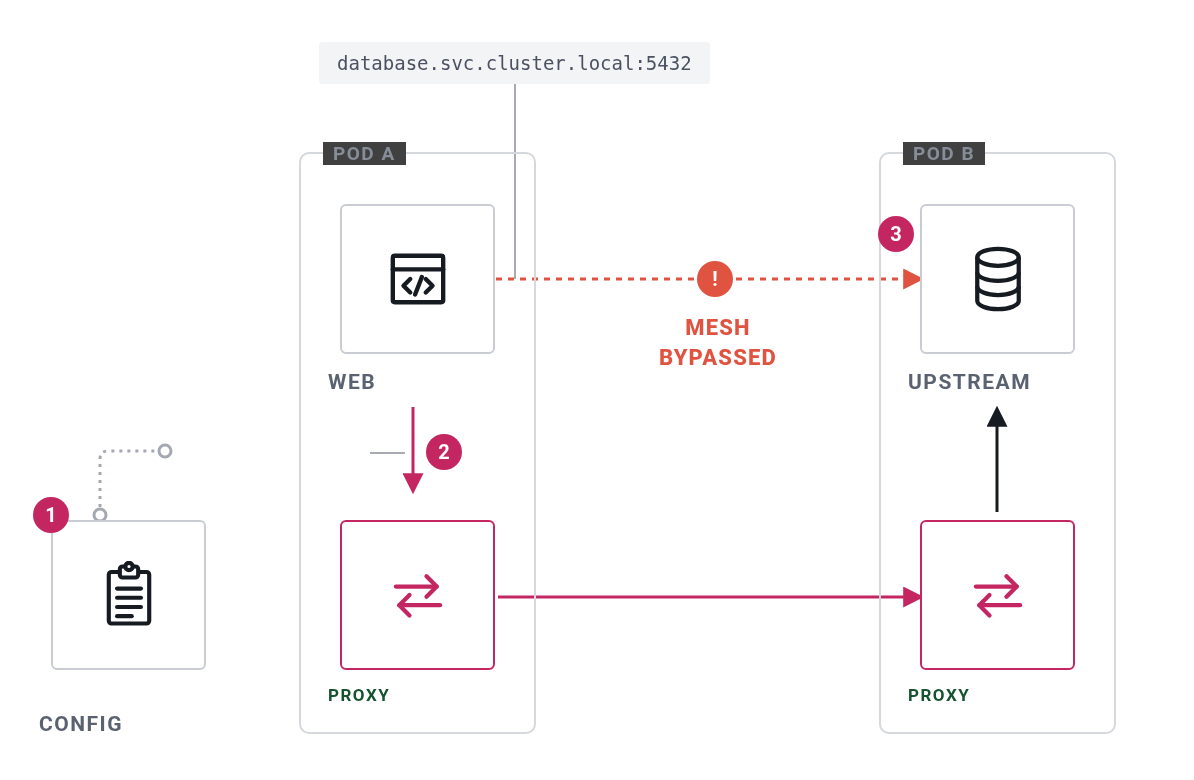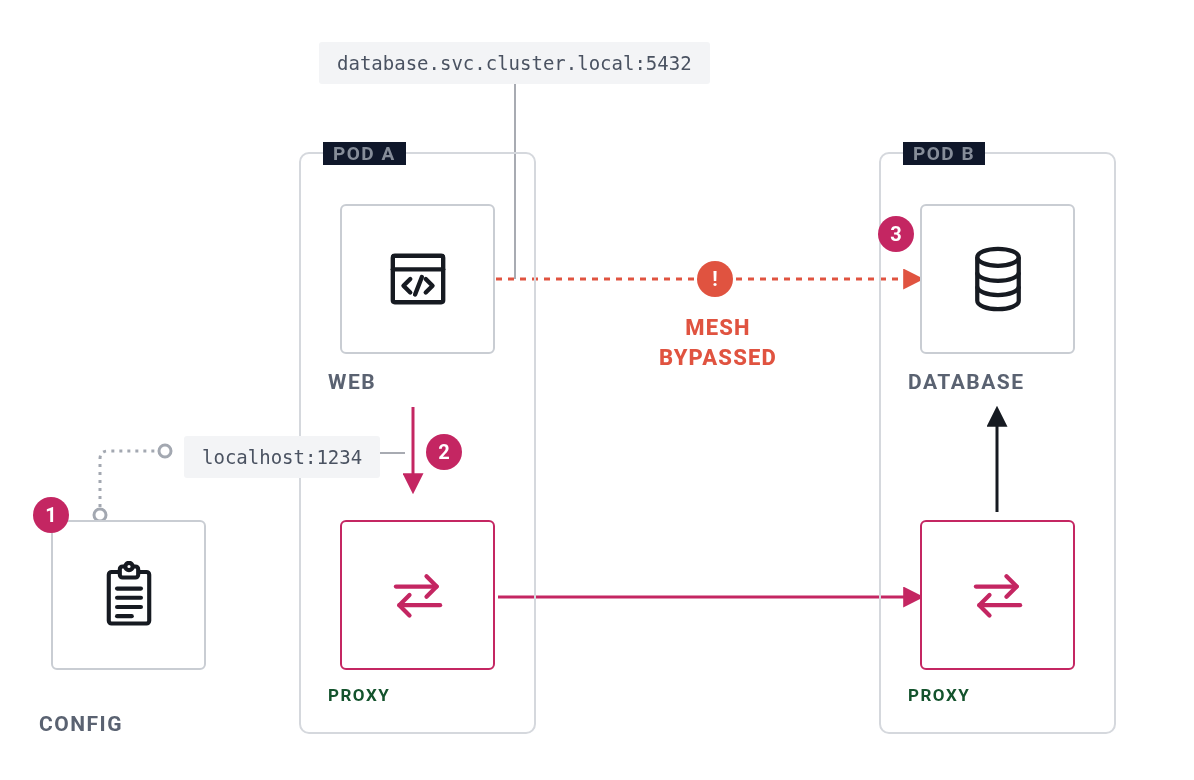--- a/index.html
+++ b/index.html
@@ -17,21 +17,21 @@
   
   .pod {
     position: absolute;
     border: 2px solid #d5d8dd;
     border-radius: 10px;
   }
   .pod-legend {
     position: absolute;
     top: -12px;
     left: 22px;
-    background: #0f172a;
+    background: #404040;
     padding: 0 10px;
     font-size: 19px;
     font-weight: 700;
     letter-spacing: 1.5px;
     color: #868d99;
   }
 
   .tile {
     position: absolute;
     border-radius: 6px;
@@ -168,21 +168,21 @@
   <div class="tile tile-gray" style="left:920px; top:204px; width:155px; height:150px;">
     <div class="icon-wrap">
       <svg width="58" height="66" viewBox="0 0 60 70" fill="none" stroke="#161a21" stroke-width="4.5" stroke-linejoin="round">
         <ellipse cx="30" cy="12" rx="22" ry="9"></ellipse>
         <path d="M 8 12 V 58 a 22 9 0 0 0 44 0 V 12"></path>
         <path d="M 8 28 a 22 9 0 0 0 44 0"></path>
         <path d="M 8 43 a 22 9 0 0 0 44 0"></path>
       </svg>
     </div>
   </div>
-  <div class="lbl lbl-gray" style="left:908px; top:370px;">DATABASE</div>
+  <div class="lbl lbl-gray" style="left:908px; top:370px;">UPSTREAM</div>
 
   <div class="tile tile-pink" style="left:920px; top:520px; width:155px; height:150px;">
     <div class="icon-wrap">
       <svg width="68" height="56" viewBox="0 0 80 64" fill="none" stroke="#c42662" stroke-width="5" stroke-linecap="round" stroke-linejoin="round">
         <line x1="14" y1="22" x2="62" y2="22"></line>
         <polyline points="50,10 62,22 50,34"></polyline>
         <line x1="66" y1="44" x2="18" y2="44"></line>
         <polyline points="30,32 18,44 30,56"></polyline>
       </svg>
     </div>
@@ -198,21 +198,20 @@
         <line x1="17" y1="30" x2="43" y2="30"></line>
         <line x1="17" y1="40" x2="43" y2="40"></line>
         <line x1="17" y1="50" x2="43" y2="50"></line>
         <line x1="17" y1="60" x2="33" y2="60"></line>
       </svg>
     </div>
   </div>
   <div class="lbl lbl-gray" style="left:39px; top:712px;">CONFIG</div>
 
   <div class="code-pill" style="left:319px; top:42px;">database.svc.cluster.local:5432</div>
-  <div class="code-pill" style="left:184px; top:436px;">localhost:1234</div>
 
   <div class="mesh-label" style="left:638px; top:313px; width:160px;">
     <span>MESH</span><br>
     <span>BYPASSED</span>
   </div>
 
   <div class="badge" style="left:33px; top:497px;">1</div>
   <div class="badge" style="left:426px; top:434px;">2</div>
   <div class="badge" style="left:878px; top:216px;">3</div>
   <div class="badge badge-alert" style="left:697px; top:261px;">!</div>

